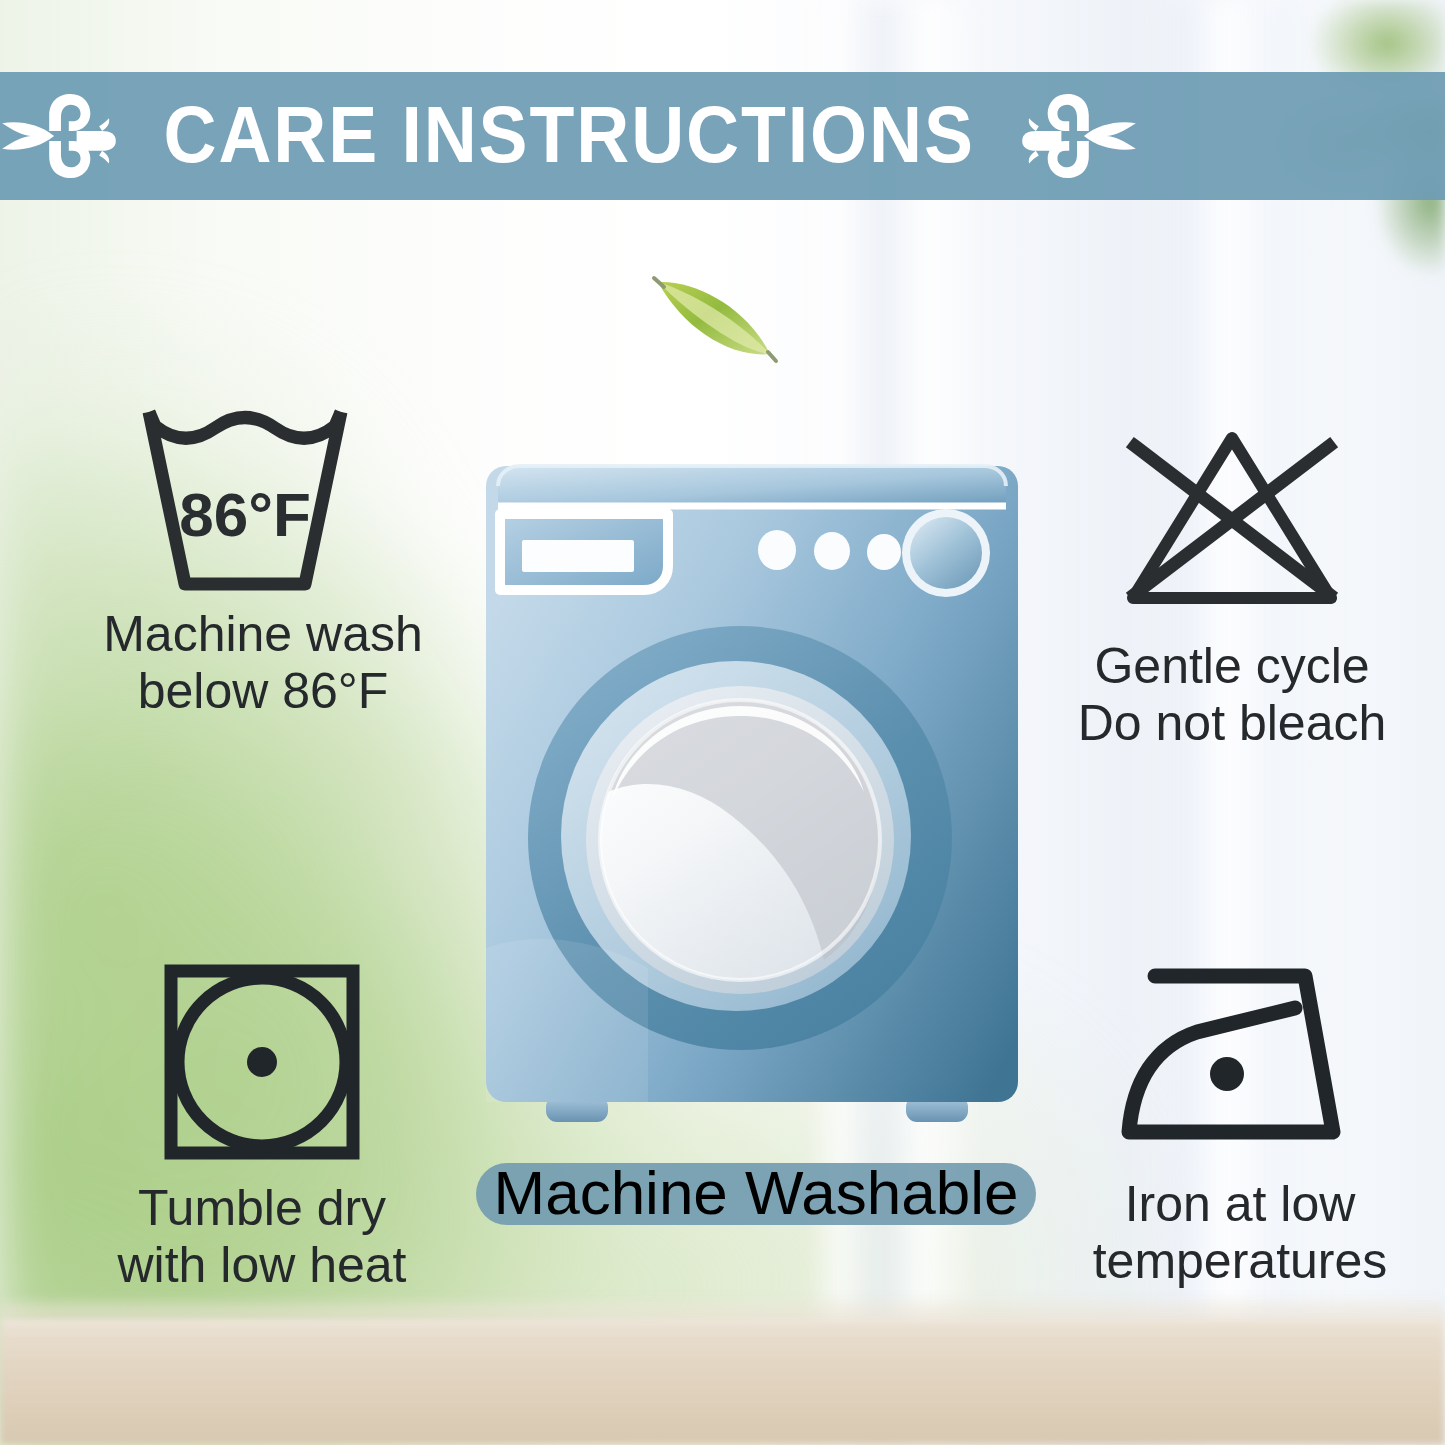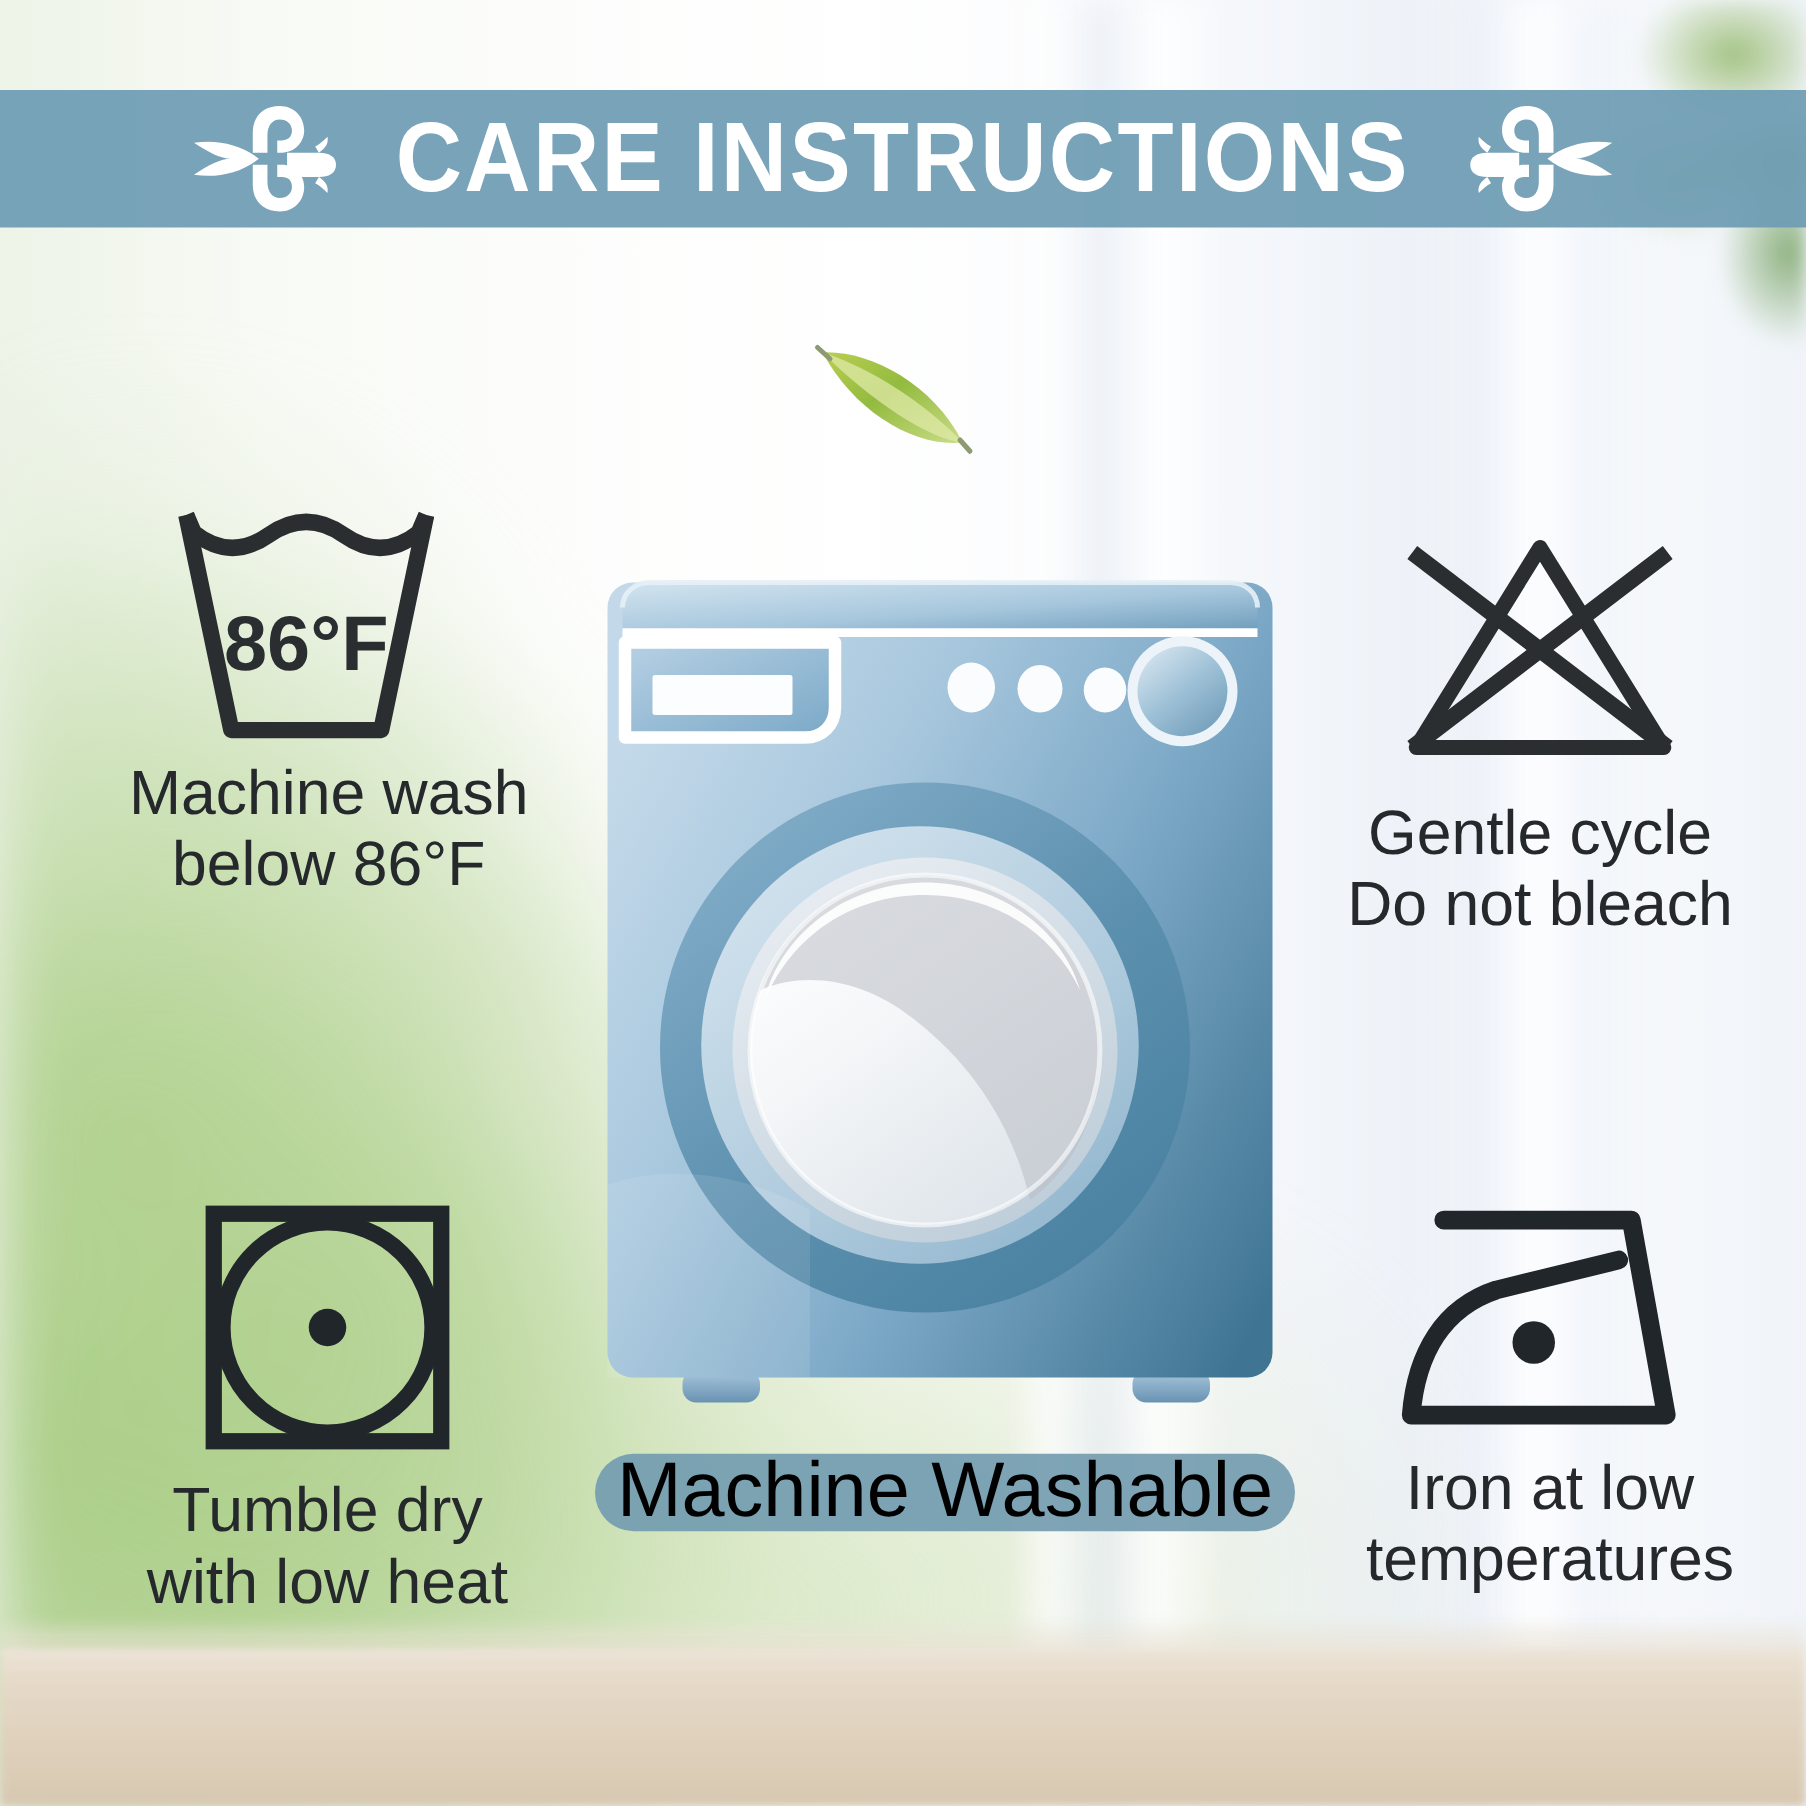--- a/index.html
+++ b/index.html
@@ -83,23 +83,23 @@
     filter:blur(3.5px);
   }
   .bg-wood-edge{
     position:absolute; left:0; right:0; bottom:128px; height:22px;
     background:linear-gradient(to bottom, rgba(252,250,247,0) 0%, rgba(235,227,214,0.85) 100%);
     filter:blur(5px);
   }
 
   
   #banner{
-    position:absolute; left:0; top:72px; width:1445px; height:110px;
+    position:absolute; left:0; top:72px; width:1445px; height:128px;
     background:rgba(110,156,180,0.93);
-    display:flex; align-items:center; justify-content:center;
+    display:flex; align-items:center; justify-content:flex-start;
     gap:15px;
   }
   #banner-title{
     color:#ffffff;
     font-size:79px;
     font-weight:bold;
     letter-spacing:2px;
     transform:scaleX(0.93);
     white-space:nowrap;
     line-height:1;
@@ -126,21 +126,21 @@
   .care-label span{ display:block; }
 
   #cell-wash    { left:28px;   top:404px;  width:470px; }
   #cell-bleach  { left:1022px; top:424px;  width:420px; }
   #cell-dry     { left:42px;   top:962px;  width:440px; }
   #cell-iron    { left:1040px; top:962px;  width:400px; }
 
   #cell-wash   .care-label{ margin-top:12px; }
   #cell-bleach .care-label{ margin-top:24px; }
   #cell-dry    .care-label{ margin-top:18px; }
-  #cell-iron   .care-label{ margin-top:14px; }
+  #cell-iron   .care-label{ margin-top:28px; }
 
   
   #washer{
     position:absolute; left:478px; top:448px; width:548px; height:680px;
   }
 
   
   #badge{
     position:absolute; left:476px; top:1163px;
     width:560px; height:62px;

